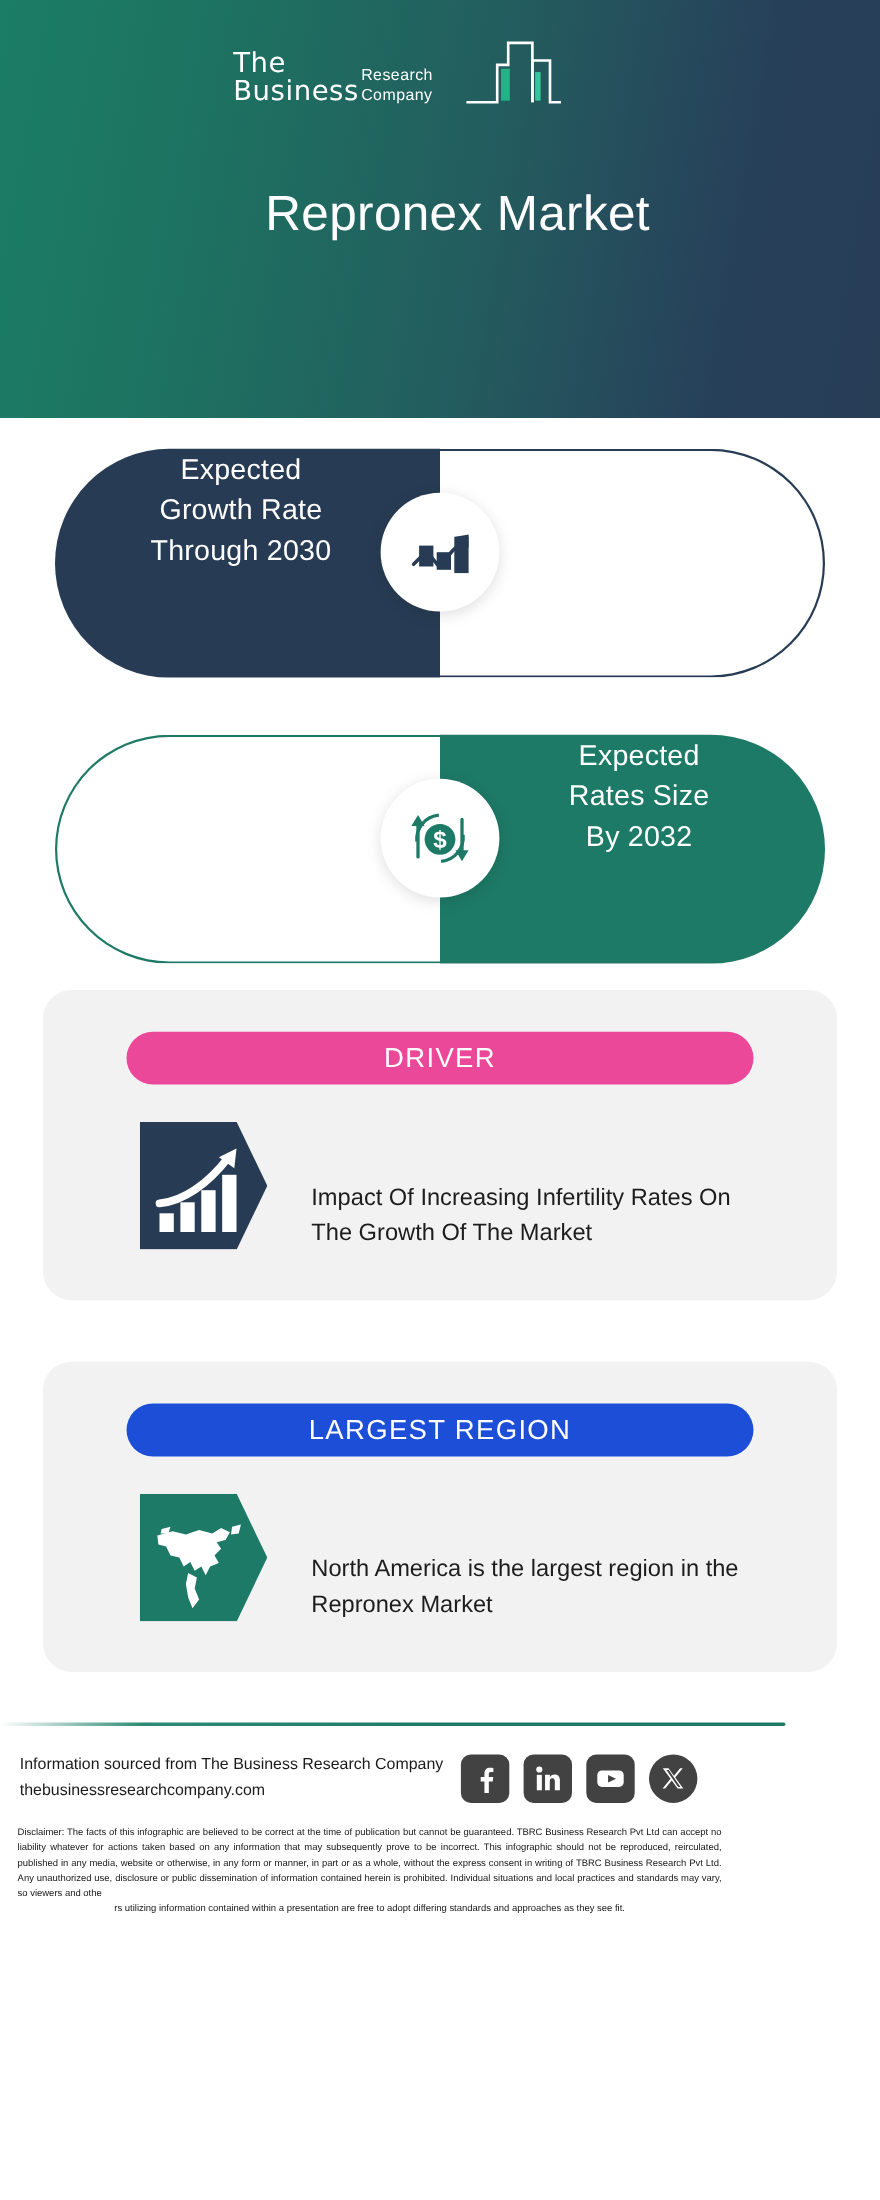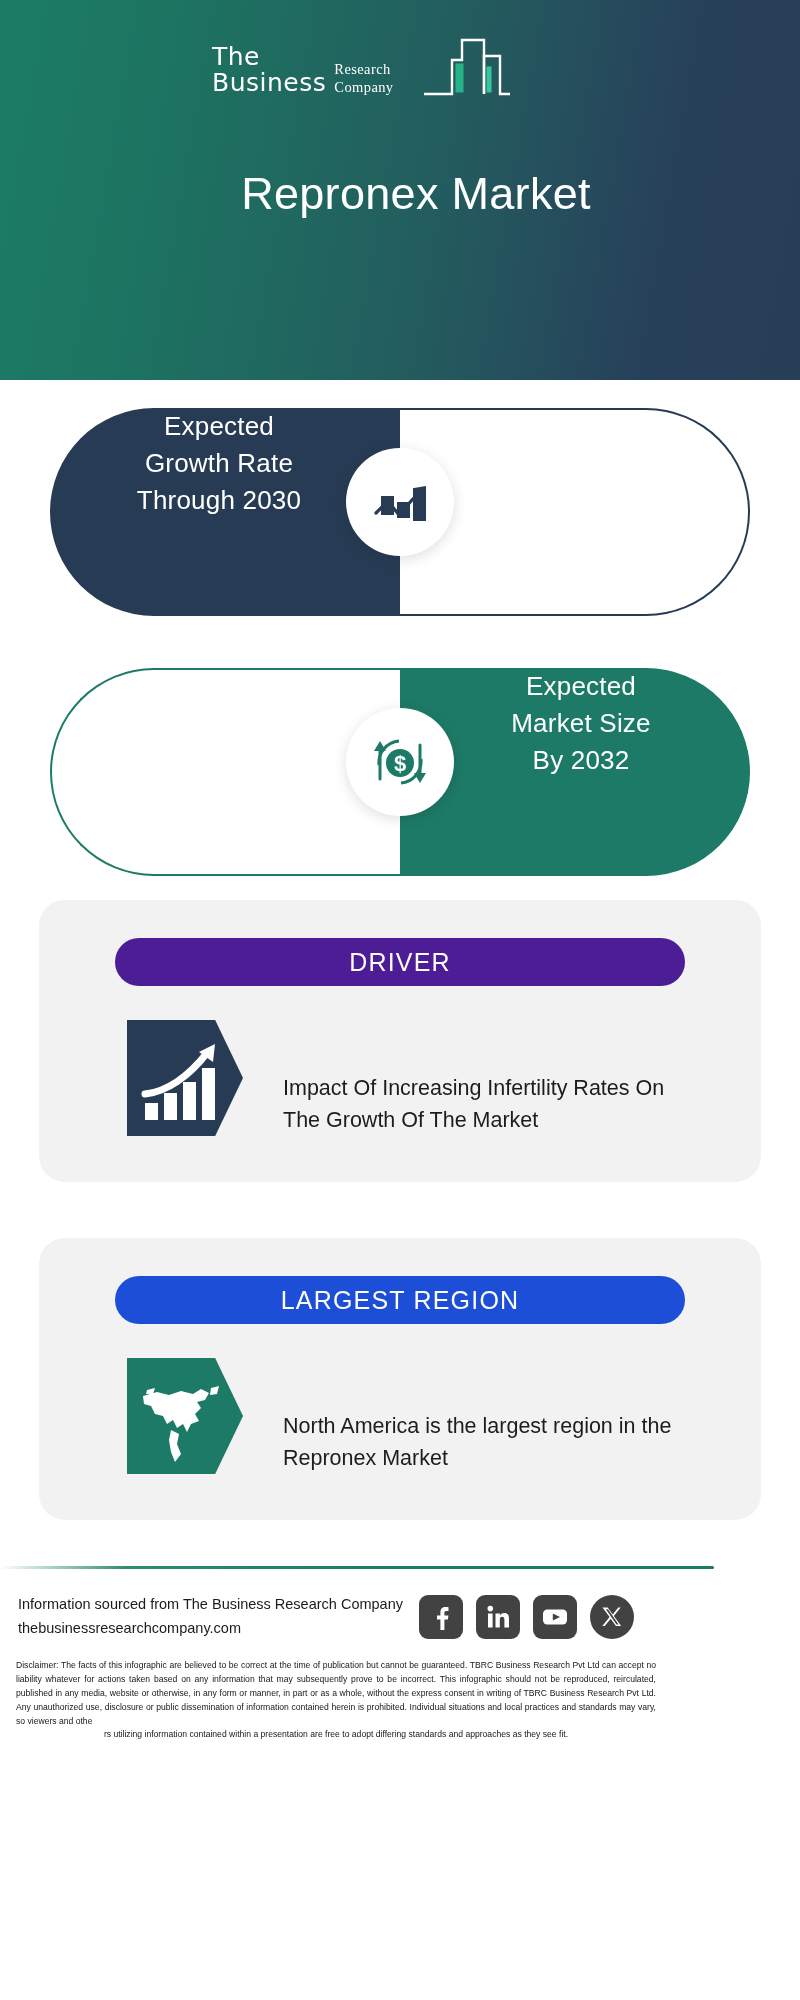--- a/index.html
+++ b/index.html
@@ -24,21 +24,21 @@
   .logo-text{
     display:flex;flex-direction:row;align-items:flex-end;
     padding-bottom:12px;
   }
   .logo-l1{
     color:#ffffff;font-size:25px;letter-spacing:.5px;line-height:1.05;
     font-weight:400;font-family:"DejaVu Sans",sans-serif;
   }
   .logo-l2{
     color:#ffffff;font-size:14.5px;letter-spacing:.4px;line-height:1.25;
-    font-weight:400;font-family:Liberation Serif, serif;
+    font-weight:400;font-family:Liberation Sans, sans-serif;
   }
   .logo-mark{margin-left:2px;margin-bottom:6px;}
 
   .title{
     position:absolute;left:0;right:0;top:168px;
     text-align:center;color:#ffffff;
     font-size:45px;font-weight:400;letter-spacing:.3px;padding-left:32px;
   }
 
   
@@ -91,21 +91,21 @@
   .panel{
     position:relative;width:722px;margin:0 auto;
     background:#f2f2f2;border-radius:26px;box-sizing:border-box;
     padding:38px 0 46px 0;
   }
   .tag{
     width:570px;height:48px;margin:0 auto;
     border-radius:24px;display:flex;align-items:center;justify-content:center;
     color:#ffffff;font-size:25px;letter-spacing:1.2px;
   }
-  .tag.navy{background:#4c1d95;}
+  .tag.navy{background:#ec4899;}
   .tag.green{background:#1d4ed8;}
   .row{
     display:flex;align-items:flex-end;
     padding:34px 52px 0 88px;
   }
   .badge{
     position:relative;flex:0 0 auto;width:116px;height:116px;
   }
   .badge .shape{
     width:116px;height:116px;
@@ -187,21 +187,21 @@
       </div>
     </div>
   </div>
 
   <div class="stat">
     <div class="pill c2">
       <div class="half outline"></div>
       <div class="half fill"></div>
       <div class="pill-label">
         <span>Expected</span>
-        <span>Market Size</span>
+        <span>Rates Size</span>
         <span>By 2032</span>
       </div>
       <div class="icon-circle">
         <svg width="70" height="70" viewBox="0 0 70 70">
           <path d="M14 38 A22 22 0 0 1 34 14" fill="none" stroke="#1d7a66" stroke-width="3"></path>
           <path d="M56 32 A22 22 0 0 1 36 56" fill="none" stroke="#1d7a66" stroke-width="3"></path>
           <g stroke="#1d7a66" stroke-width="3" fill="none" stroke-linecap="round">
             <line x1="15" y1="52" x2="15" y2="20"></line>
             <line x1="55" y1="18" x2="55" y2="50"></line>
           </g>

